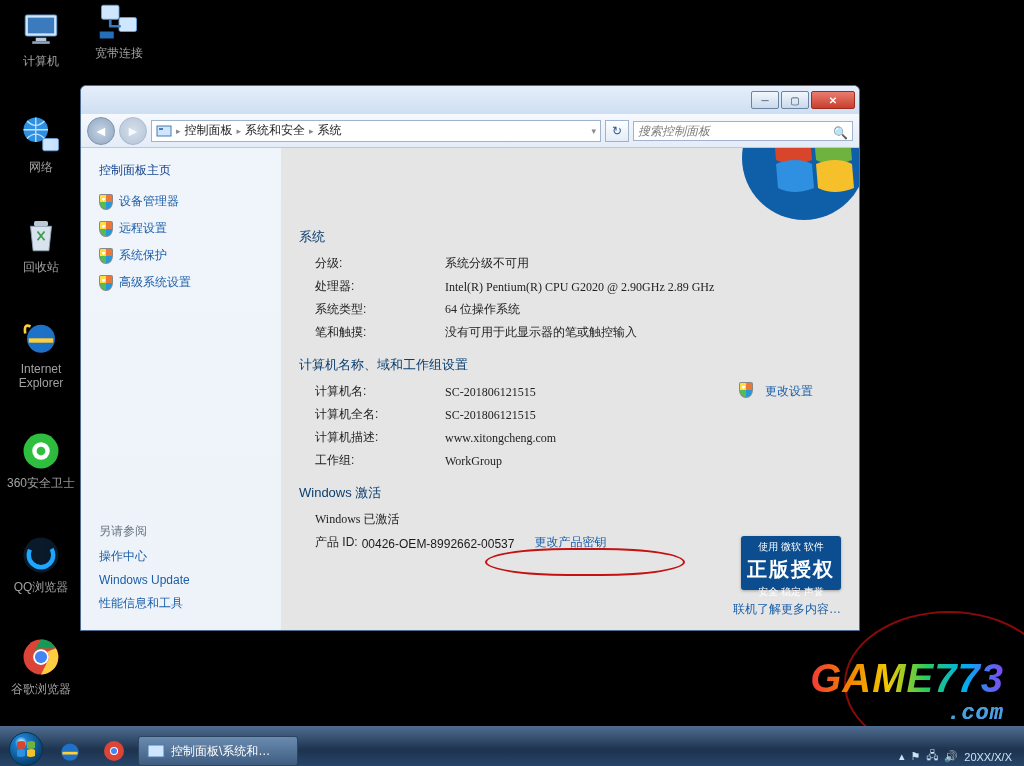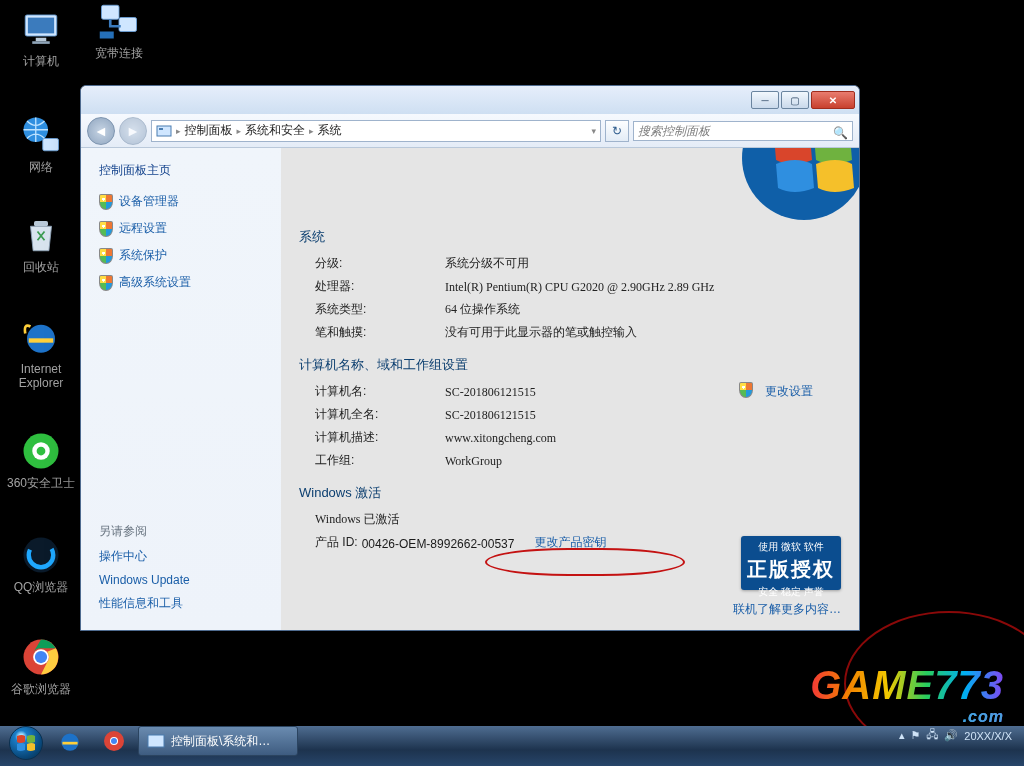--- a/index.html
+++ b/index.html
@@ -43,29 +43,29 @@
 .link { color:#1a5ea8; cursor:pointer; }
 .link.change { position:absolute; right:28px; }
 .genuine-badge { position:absolute; right:18px; bottom:40px; width:100px; height:54px; background:#0b4d8f; border-radius:3px; color:#fff; text-align:center; font-size:10px; padding-top:4px; box-shadow:0 1px 3px rgba(0,0,0,.3);}
 .genuine-badge .big{font-size:20px;font-weight:bold;letter-spacing:2px;margin:2px 0;}
 .learn-more { position:absolute; right:18px; bottom:12px; color:#1a5ea8; font-size:12px; cursor:pointer;}
 
 .activation-circle { position:absolute; left:204px; bottom:54px; width:200px; height:28px; border:2px solid #c41212; border-radius:50%/60%; pointer-events:none; }
 .big-circle { position:absolute; right:-30px; bottom:10px; width:210px; height:145px; border:2px solid #8a0909; border-radius:50%; pointer-events:none; }
 
 
-.taskbar { position: absolute; left: 0; bottom: 0; width: 100%; height: 40px; background: linear-gradient(#4f6d91, #1d334e 60%, #27456a); display:flex; align-items:flex-start; padding: 0 6px; gap:4px;margin-top:48px;}
+.taskbar { position: absolute; left: 0; bottom: 0; width: 100%; height: 40px; background: linear-gradient(#4f6d91, #1d334e 60%, #27456a); display:flex; align-items:flex-end; padding: 0 6px; gap:4px;margin-top:48px;}
 .start { width:40px;height:34px;display:flex;align-items:center;justify-content:center;cursor:pointer;}
 .start-orb{width:34px;height:34px;border-radius:50%;background:radial-gradient(circle at 35% 30%, #9fe0ff 0 8%, #1a7dc8 20%, #0a4a7d 65%, #052b4a 100%);border:1px solid #0a3050;display:flex;align-items:center;justify-content:center;}
 .tb-icon{width:40px;height:30px;display:flex;align-items:center;justify-content:center;font-size:20px;cursor:pointer;}
 .tb-task{height:30px;min-width:160px;background:linear-gradient(#6a8bb0,#3e5c80);border:1px solid #2b4460;border-radius:3px;display:flex;align-items:center;padding:0 8px;color:#fff;font-size:12px;gap:6px;cursor:pointer;}
 .tray{margin-left:auto;display:flex;align-items:center;gap:6px;color:#cfe3f7;font-size:11px;padding-right:6px;}
 
 .watermark{position:absolute; right:20px; bottom:40px; font-size:40px; font-weight:900; font-style:italic; letter-spacing:1px; background:linear-gradient(90deg,#ff3b3b,#ff8a00,#ffd400,#2bd862,#00b8ff,#8a4bff); -webkit-background-clip:text; color:transparent; pointer-events:none; opacity:.95;}
-.watermark .sub{font-size:16px; color:#4fa8e8; display:block; text-align:right; -webkit-text-fill-color:#4fa8e8;}
+.watermark .sub{font-size:22px; color:#4fa8e8; display:block; text-align:right;font-family:Liberation Mono, monospace; -webkit-text-fill-color:#4fa8e8;}
 
 
 .svgico{width:42px;height:42px;}
 .flag svg{width:100%;height:100%;}
 </style>
 </head>
 <body>
 
 <div class="desktop">
 

